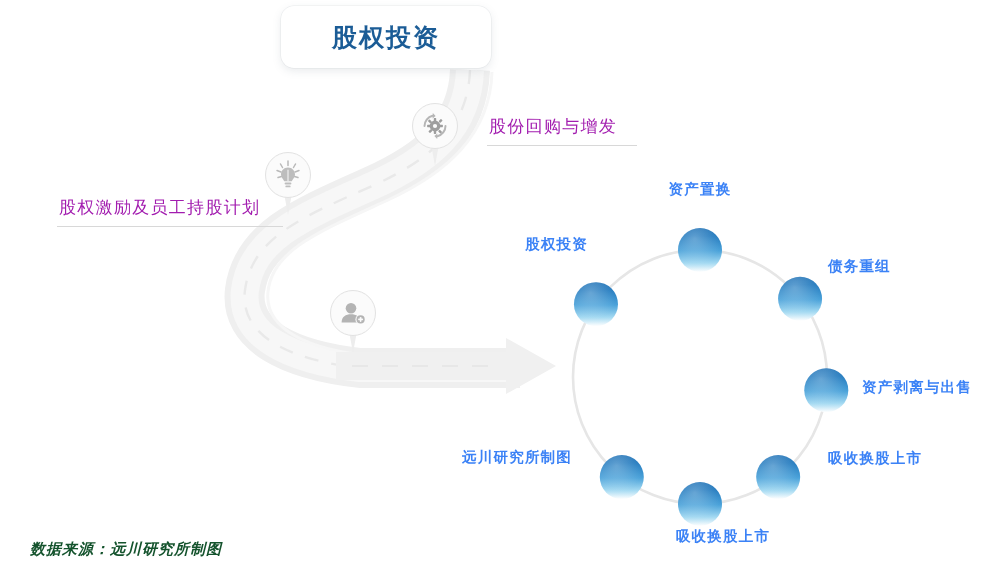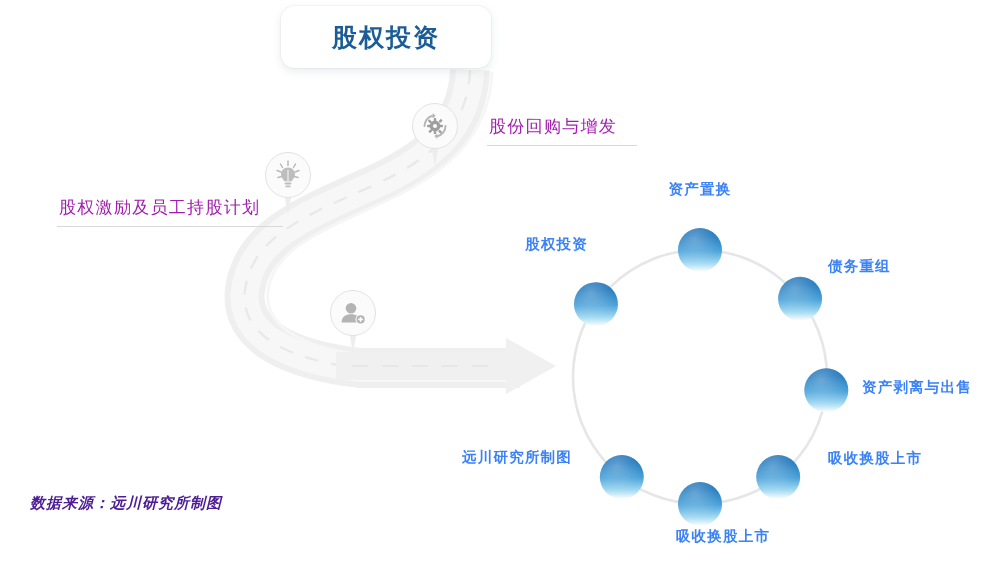--- a/index.html
+++ b/index.html
@@ -114,25 +114,25 @@
     font-weight: bold;
   }
   .node-label.right { text-align: left; }
   .node-label.left  { text-align: right; }
   .node-label.center{ text-align: center; }
 
   
   #source-note {
     position: absolute;
     left: 30px;
-    top: 494px;
+    top: 540px;
     font-size: 15px;
     font-style: italic;
     font-weight: bold;
-    color: #4c1d95;
+    color: #14532d;
     letter-spacing: 1px;
     white-space: nowrap;
   }
 </style>
 </head>
 <body>
 
 <div id="canvas">
 
   <svg id="art" viewBox="0 0 1000 561" xmlns="http://www.w3.org/2000/svg">

